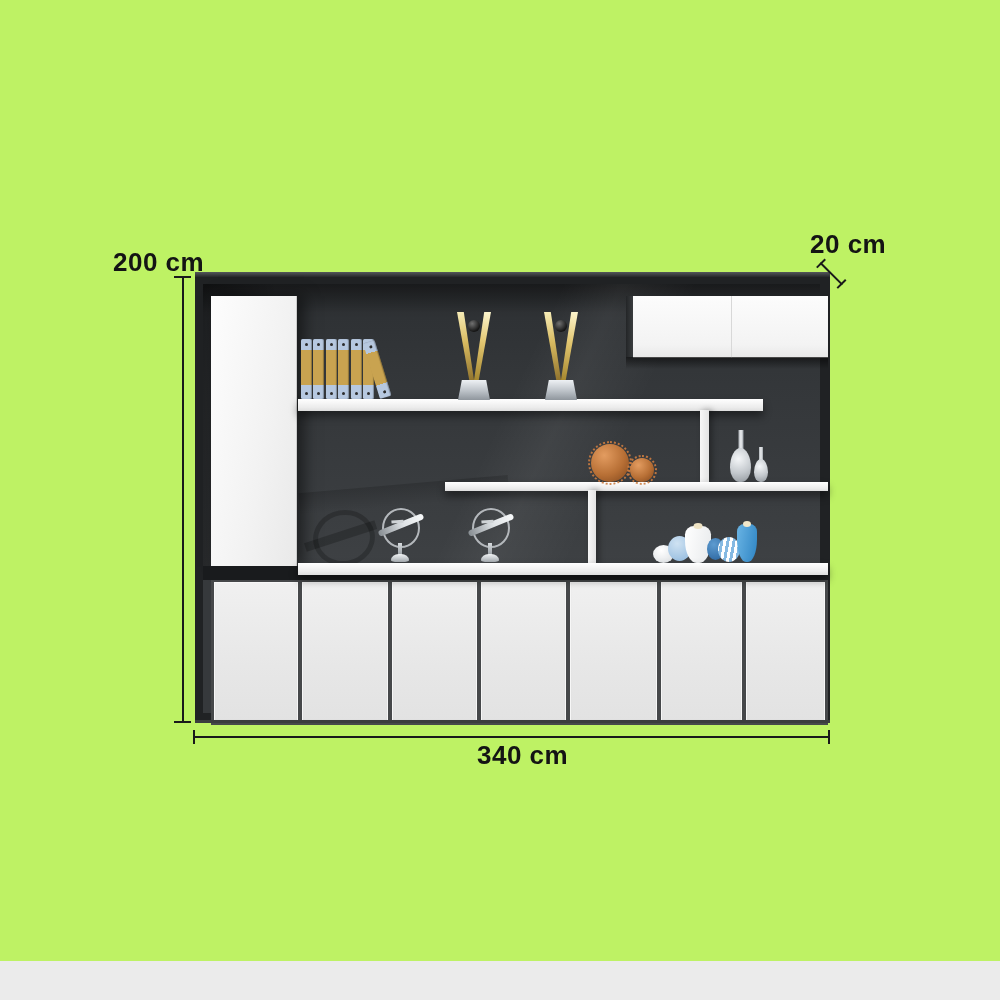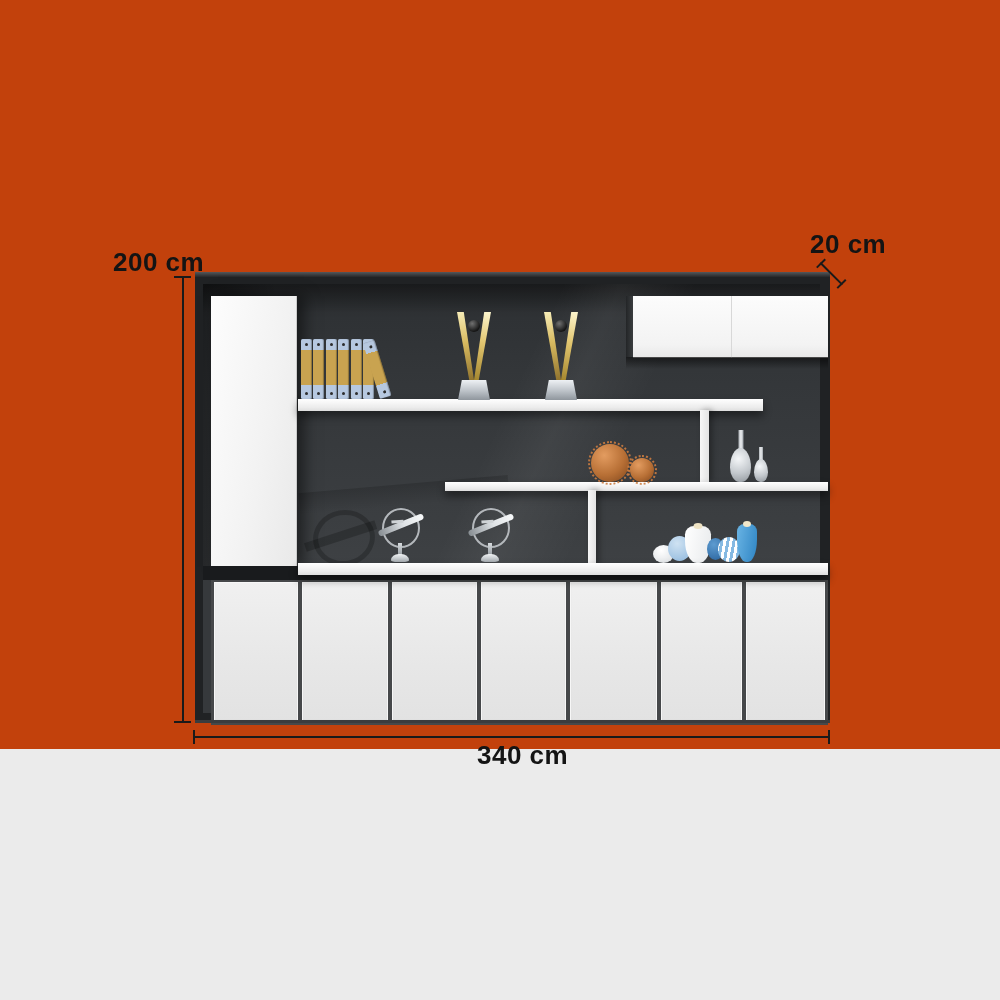--- a/index.html
+++ b/index.html
@@ -1,17 +1,17 @@
 <!DOCTYPE html>
 <html><head>
 <meta charset="utf-8">
 <style>
   html,body{margin:0;padding:0;}
   body{width:1000px;height:1000px;background:#ebebeb;font-family:"Liberation Sans",sans-serif;overflow:hidden;}
-  #stage{position:relative;width:1000px;height:749px;background:#c2410c;}
+  #stage{position:relative;width:1000px;height:961px;background:#bef264;}
 
   
   .dim-label{position:absolute;color:#141414;font-weight:700;font-size:26px;letter-spacing:0.5px;white-space:nowrap;}
   .dim-line{position:absolute;background:#1a1a1a;}
   .tick{position:absolute;background:#1a1a1a;}
 
   #height-line{left:182px;top:277px;width:2px;height:446px;}
   #height-tick-top{left:174px;top:276px;width:17px;height:2px;}
   #height-tick-bottom{left:174px;top:721px;width:17px;height:2px;}
   #label-height{left:113px;top:247px;}

